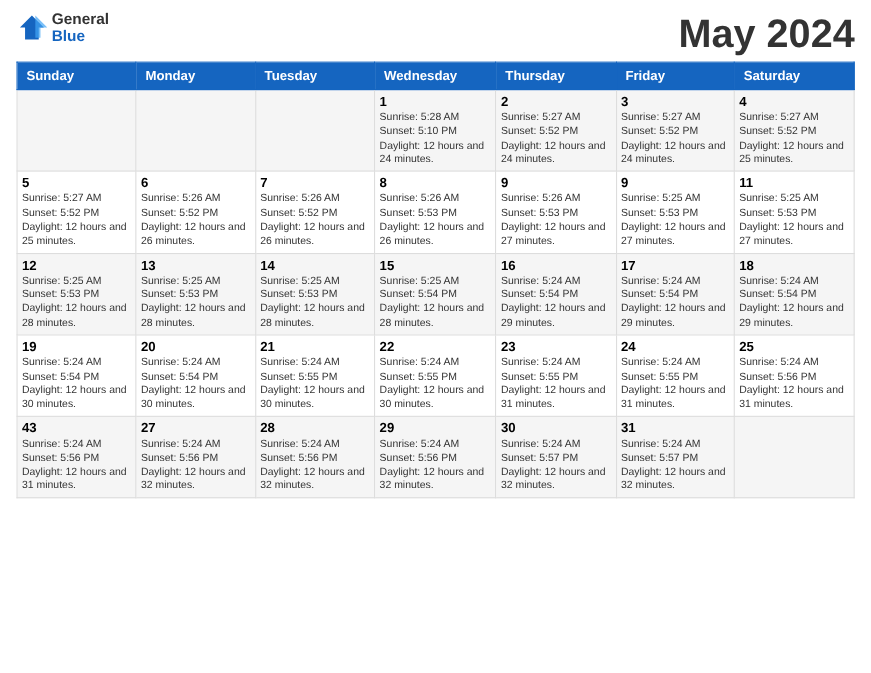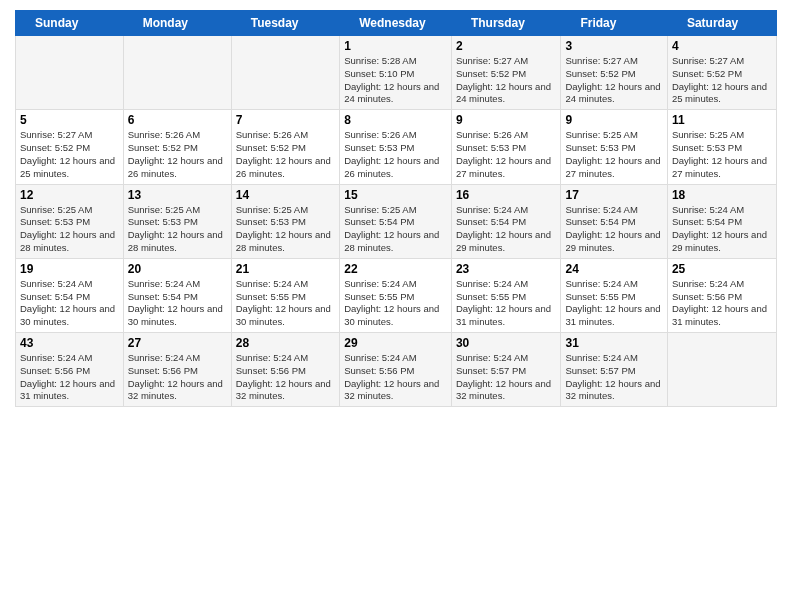--- a/index.html
+++ b/index.html
@@ -8,32 +8,46 @@
     .header { display: flex; justify-content: space-between; align-items: flex-start; margin-bottom: 4px; }
     .logo { display: flex; align-items: center; }
     .logo-text { display: flex; flex-direction: column; line-height: 1.1; }
     .logo-general { font-size: 14px; font-weight: bold; color: #333; }
     .logo-blue { font-size: 14px; font-weight: bold; color: #1565c0; }
     .logo-icon { width: 28px; height: 28px; margin-right: 4px; }
     .title { font-size: 36px; font-weight: bold; color: #333; text-align: right; }
     .subtitle { text-align: center; font-size: 14px; font-weight: bold; color: #333; margin-bottom: 6px; }
     table { width: 100%; border-collapse: collapse; font-size: 10px; }
     thead tr { background-color: #1565c0; color: #fff; }
-    thead th { padding: 5px 19px; font-size: 12px; font-weight: bold; text-align: left; border: 1px solid #1565c0; }
+    thead th { padding: 5px 8px; font-size: 12px; font-weight: bold; text-align: left; border: 1px solid #1565c0; }
     tbody tr { vertical-align: top; }
     tbody tr:nth-child(odd) { background: #f5f5f5; }
     tbody tr:nth-child(even) { background: #fff; }
     td { border: 1px solid #ddd; padding: 3px 4px; vertical-align: top; min-height: 70px; width: 113px; }
     .day-num { font-weight: bold; font-size: 12px; margin-bottom: 2px; }
     .day-info { font-size: 9.5px; color: #333; line-height: 1.35; }
   </style>
 </head>
 <body>
 
 <div class="page">
+  <div class="header">
+    <div class="logo">
+      <svg class="logo-icon" viewBox="0 0 36 36">
+        <rect x="0" y="0" width="36" height="36" fill="#fff"></rect>
+        <polygon points="18,4 32,18 26,18 26,32 10,32 10,18 4,18" fill="#1565c0"></polygon>
+        <polygon points="22,4 36,18 28,18 28,30 22,30" fill="#42a5f5" opacity="0.7"></polygon>
+      </svg>
+      <div class="logo-text">
+        <span class="logo-general">General</span>
+        <span class="logo-blue">Blue</span>
+      </div>
+    </div>
+    <div class="title">May 2024</div>
+  </div>
   <table>
     <thead>
       <tr>
         <th>Sunday</th>
         <th>Monday</th>
         <th>Tuesday</th>
         <th>Wednesday</th>
         <th>Thursday</th>
         <th>Friday</th>
         <th>Saturday</th>

